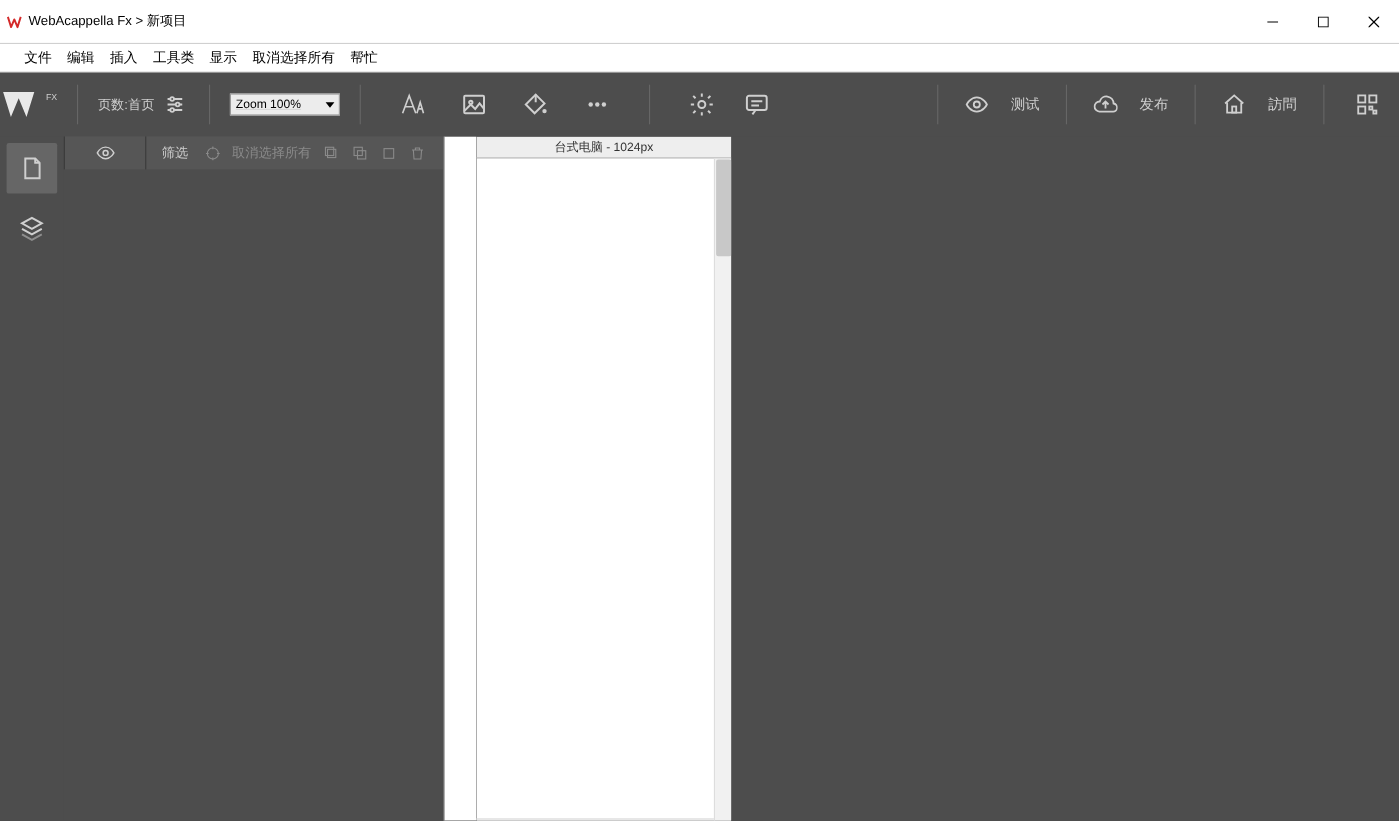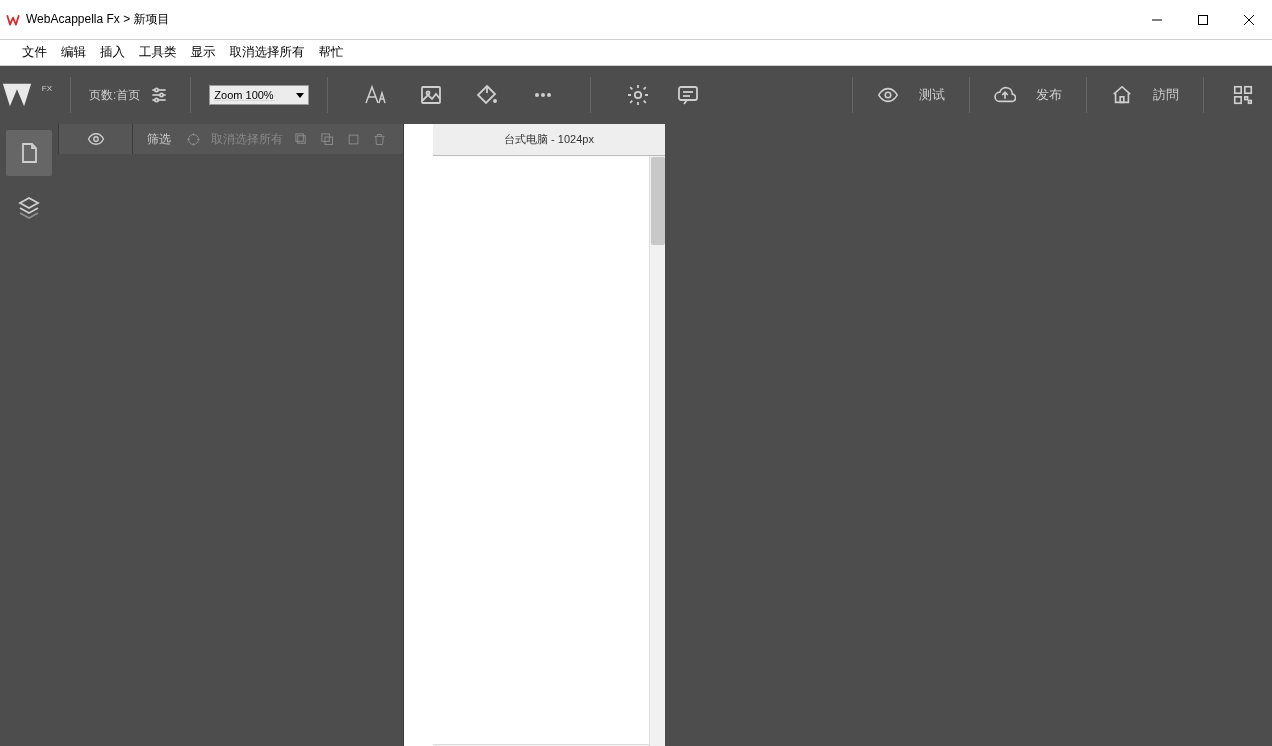--- a/index.html
+++ b/index.html
@@ -49,21 +49,21 @@
   .filterbar .eyebox svg { stroke:#cfcfcf; fill:none; }
   .filterbar .flabel { padding:0 14px; }
   .filterbar .right { margin-left:auto; display:flex; align-items:center; gap:10px; padding-right:16px; color:#8a8a8a; }
   .filterbar .right svg { stroke:#8a8a8a; fill:none; }
   .filterbar .deselect { font-size:12px; color:#8a8a8a; }
   .filterbar .smicon { width:16px; height:16px; display:flex; align-items:center; justify-content:center; }
 
   .editor { flex:1; background:#4d4d4d; position:relative; overflow:hidden; display:flex; }
   .editor .gutter { width:30px; background:#ffffff; border-left:1px solid #3a3a3a; }
   .editor .canvaswrap { flex:1; background:#4d4d4d; display:flex; flex-direction:column; overflow:hidden; }
-  .editor .rulerbar { height:32px; background:#eeeeee; display:flex; align-items:center; justify-content:center; font-size:11px; font-family:"Consolas","Courier New",monospace; color:#333; border-bottom:1px solid #bbb; }
+  .editor .rulerbar { height:20px; background:#eeeeee; display:flex; align-items:center; justify-content:center; font-size:11px; font-family:"Consolas","Courier New",monospace; color:#333; border-bottom:1px solid #bbb; }
   .editor .canvas-scroll { flex:1; background:#ffffff; position:relative; overflow:hidden; }
   .editor .page { padding:50px 30px; }
   .editor .placeholder { width:555px; height:170px; margin:0 auto 0 215px; border:2px dashed #4a86ff; border-radius:4px; display:flex; flex-direction:column; align-items:center; justify-content:center; font-size:19px; color:#4a86ff; line-height:1.8; letter-spacing:1px; }
   .editor .sb-v { position:absolute; right:0; top:0; width:16px; height:100%; background:#f1f1f1; border-left:1px solid #ddd; }
   .editor .sb-v .thumb { width:14px; height:88px; background:#c8c8c8; margin:1px auto 0; border-radius:2px; }
   .editor .sb-h { position:absolute; left:0; bottom:0; height:16px; width:calc(100% - 16px); background:#f1f1f1; border-top:1px solid #ddd; display:flex; align-items:center; }
   .editor .sb-h .arrow { width:16px; height:16px; display:flex; align-items:center; justify-content:center; font-size:9px; color:#555; }
   .editor .sb-h .track { flex:1; height:14px; position:relative; }
   .editor .sb-h .thumb { position:absolute; left:0; width:100%; height:14px; background:#e9e9e9; }
 

